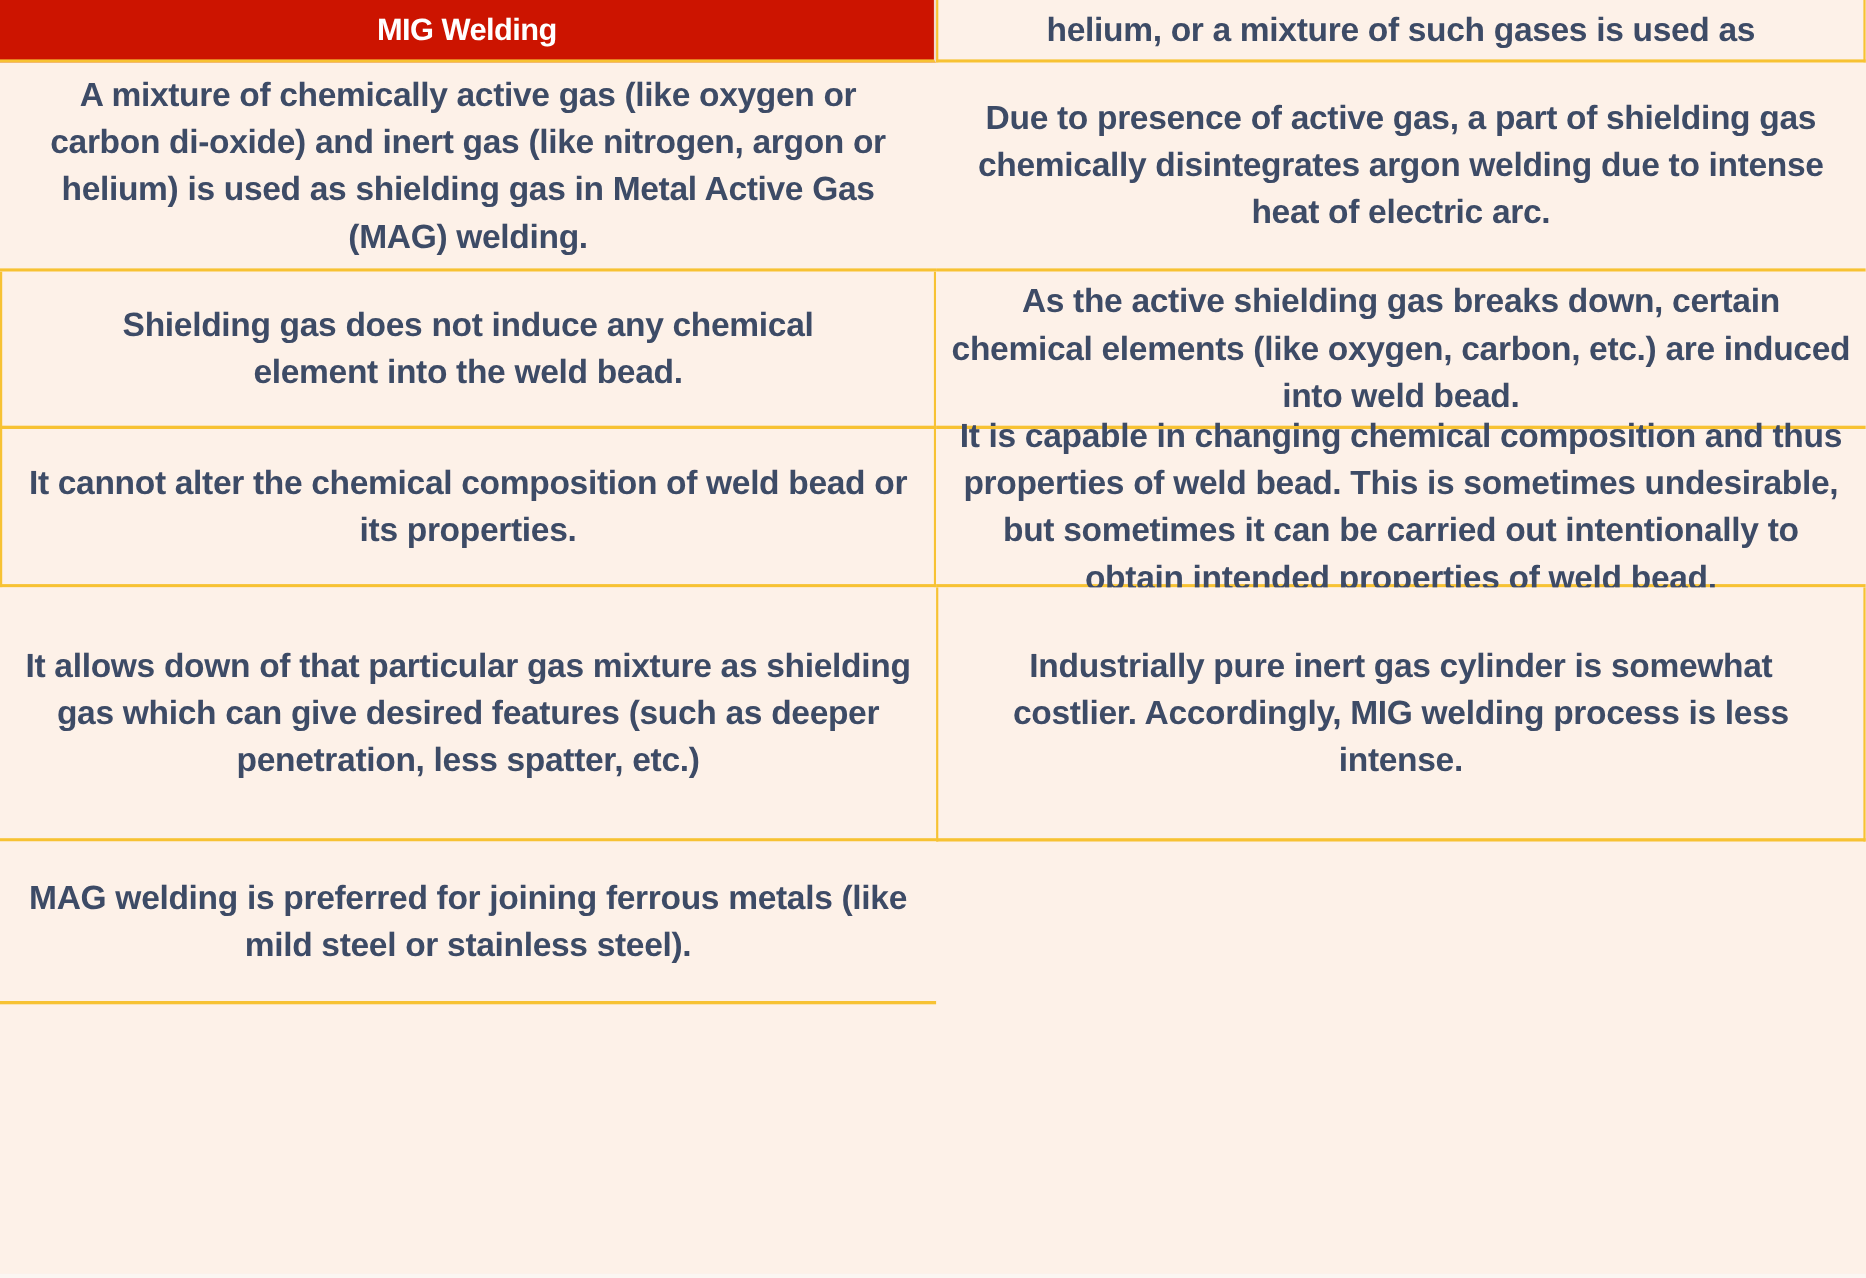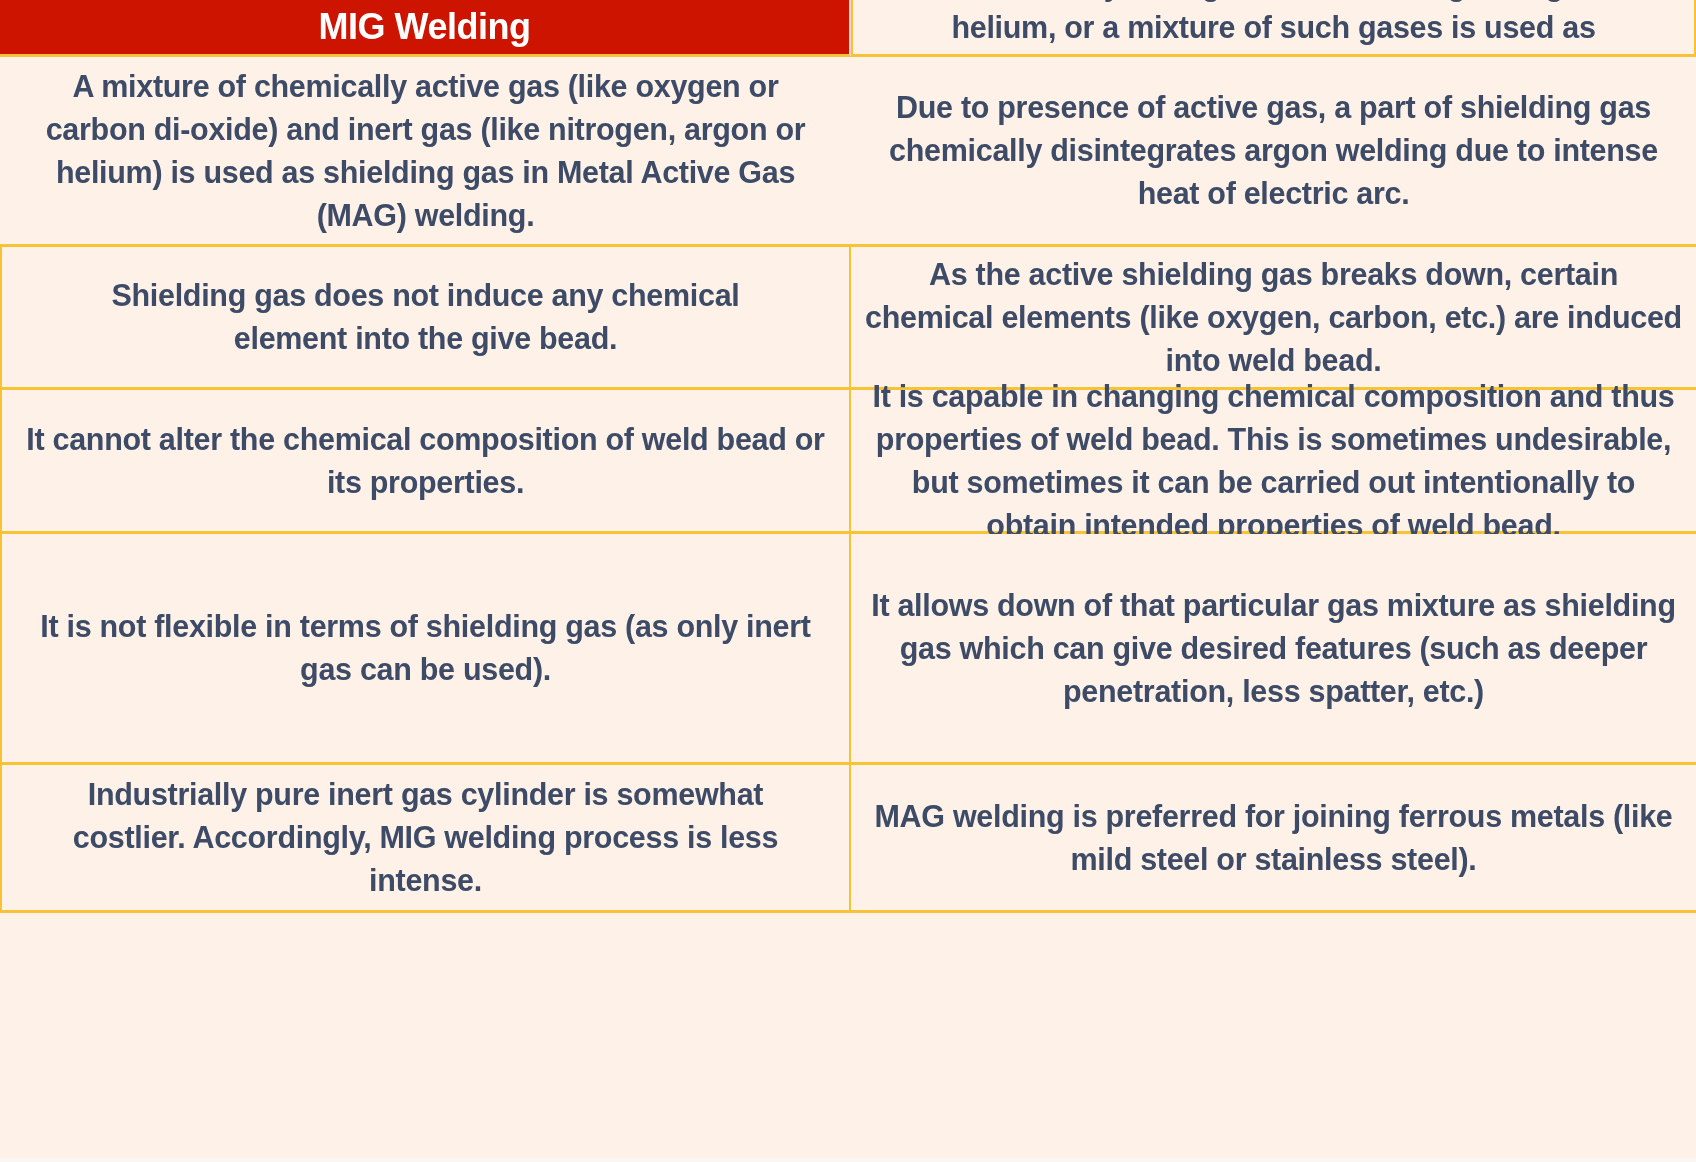--- a/index.html
+++ b/index.html
@@ -19,21 +19,21 @@
     display: grid;
     grid-template-columns: 851px 845px;
     grid-template-rows: 57px 190px 143px 144px 231px 148px 144px 101px;
     font-family: "Liberation Sans", "DejaVu Sans", sans-serif;
     box-sizing: border-box;
   }
   .hcell {
     background: #cc1400;
     color: #ffffff;
     font-weight: bold;
-    font-size: 36px;
+    font-size: 28px;
     display: flex;
     align-items: center;
     justify-content: center;
     border-bottom: 3px solid #f7c233;
     box-sizing: border-box;
     letter-spacing: -0.5px;
   }
   .hcell.left { border-right: 2px solid #f3d9cf; }
   .cell {
     background: #fdf1e8;
@@ -75,36 +75,33 @@
     </div>
   <div class="cell">
       <span style="max-width:800px">A mixture of chemically active gas (like oxygen or carbon di-oxide) and inert gas (like nitrogen, argon or helium) is used as shielding gas in Metal Active Gas (MAG) welding.</span>
     </div>
 
   <div class="cell">
       <span style="max-width:820px">Due to presence of active gas, a part of shielding gas chemically disintegrates argon welding due to intense heat of electric arc.</span>
     </div>
 
   <div class="cell left">
-      <span style="max-width:720px">Shielding gas does not induce any chemical element into the give bead.</span>
+      <span style="max-width:720px">Shielding gas does not induce any chemical element into the weld bead.</span>
     </div>
   <div class="cell">
       <span style="max-width:820px">As the active shielding gas breaks down, certain chemical elements (like oxygen, carbon, etc.) are induced into weld bead.</span>
     </div>
 
   <div class="cell left">
       <span style="max-width:820px">It cannot alter the chemical composition of weld bead or its properties.</span>
     </div>
   <div class="cell">
       <span style="max-width:820px">It is capable in changing chemical composition and thus properties of weld bead. This is sometimes undesirable, but sometimes it can be carried out intentionally to obtain intended properties of weld bead.</span>
     </div>
 
-  <div class="cell left">
-      <span style="max-width:820px">It is not flexible in terms of shielding gas (as only inert gas can be used).</span>
-    </div>
   <div class="cell">
       <span style="max-width:820px">It allows down of that particular gas mixture as shielding gas which can give desired features (such as deeper penetration, less spatter, etc.)</span>
     </div>
 
   <div class="cell left">
       <span style="max-width:780px">Industrially pure inert gas cylinder is somewhat costlier. Accordingly, MIG welding process is less intense.</span>
     </div>
 
   <div class="cell">
       <span style="max-width:820px">MAG welding is preferred for joining ferrous metals (like mild steel or stainless steel).</span>

